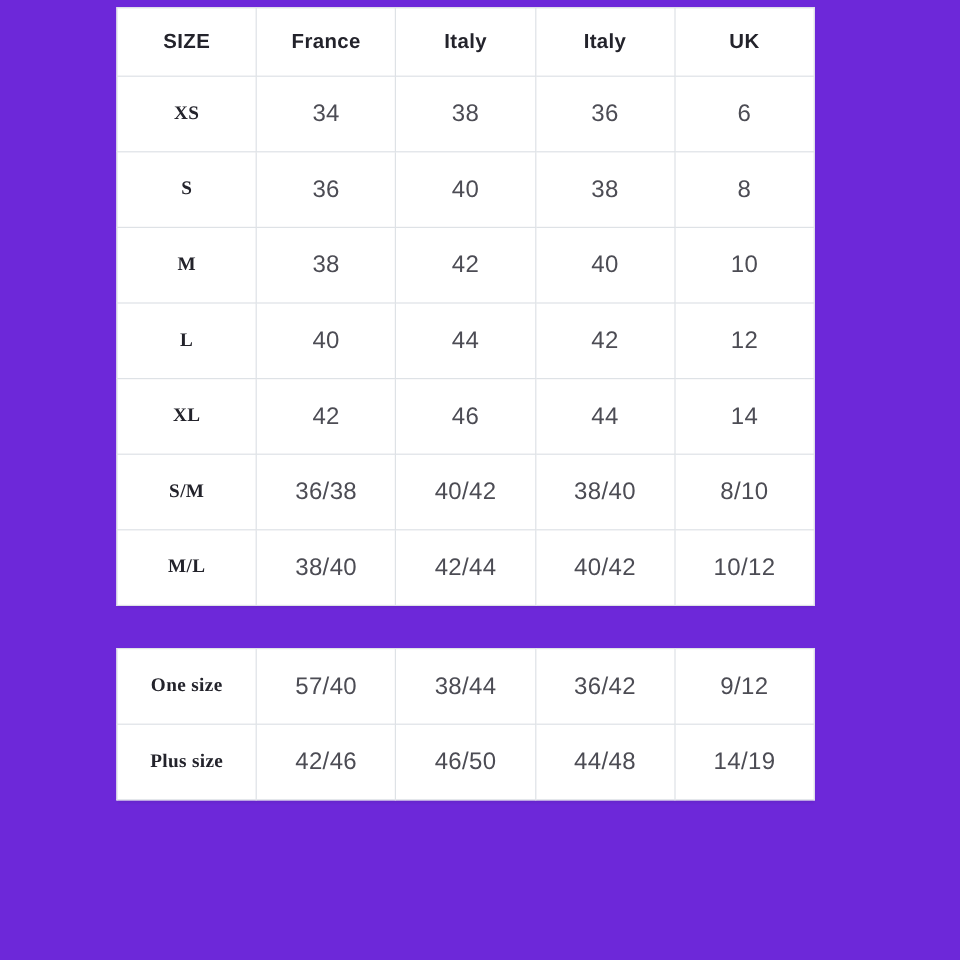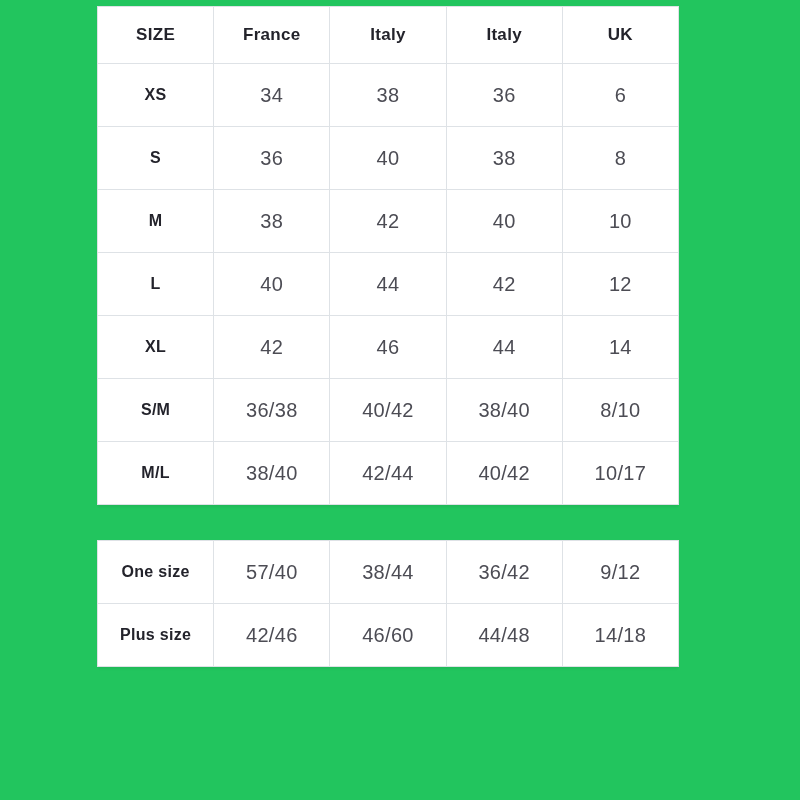--- a/index.html
+++ b/index.html
@@ -8,21 +8,21 @@
     background: #ffffff;
     width: 800px;
     height: 800px;
     font-family: "Liberation Sans", "DejaVu Sans", sans-serif;
     overflow: hidden;
   }
   .page {
     position: relative;
     width: 800px;
     height: 800px;
-    background: #22c55e;
+    background: #6d28d9;
   }
   .tables-wrap {
     position: absolute;
     left: 97px;
     top: 6px;
     width: 582px;
   }
   table.size-table {
     border-collapse: collapse;
     width: 100%;
@@ -51,20 +51,21 @@
     height: 62px;
     font-size: 20px;
     font-weight: normal;
     color: #4c4c54;
     letter-spacing: 0.3px;
   }
   table.size-table td.row-label {
     font-size: 16px;
     font-weight: bold;
     color: #23232b;
+    font-family: Liberation Serif, serif;
   }
   .table-gap {
     height: 35px;
   }
 </style>
 </head>
 <body>
 
 <div class="page">
   <div class="tables-wrap">
@@ -120,40 +121,40 @@
           <td>36/38</td>
           <td>40/42</td>
           <td>38/40</td>
           <td>8/10</td>
         </tr>
         <tr>
           <td class="row-label">M/L</td>
           <td>38/40</td>
           <td>42/44</td>
           <td>40/42</td>
-          <td>10/17</td>
+          <td>10/12</td>
         </tr>
       </tbody>
     </table>
 
     <div class="table-gap"></div>
 
     <table class="size-table">
       <tbody>
         <tr>
           <td class="row-label">One size</td>
           <td>57/40</td>
           <td>38/44</td>
           <td>36/42</td>
           <td>9/12</td>
         </tr>
         <tr>
           <td class="row-label">Plus size</td>
           <td>42/46</td>
-          <td>46/60</td>
+          <td>46/50</td>
           <td>44/48</td>
-          <td>14/18</td>
+          <td>14/19</td>
         </tr>
       </tbody>
     </table>
 
   </div>
 </div>
 
 </body></html>

